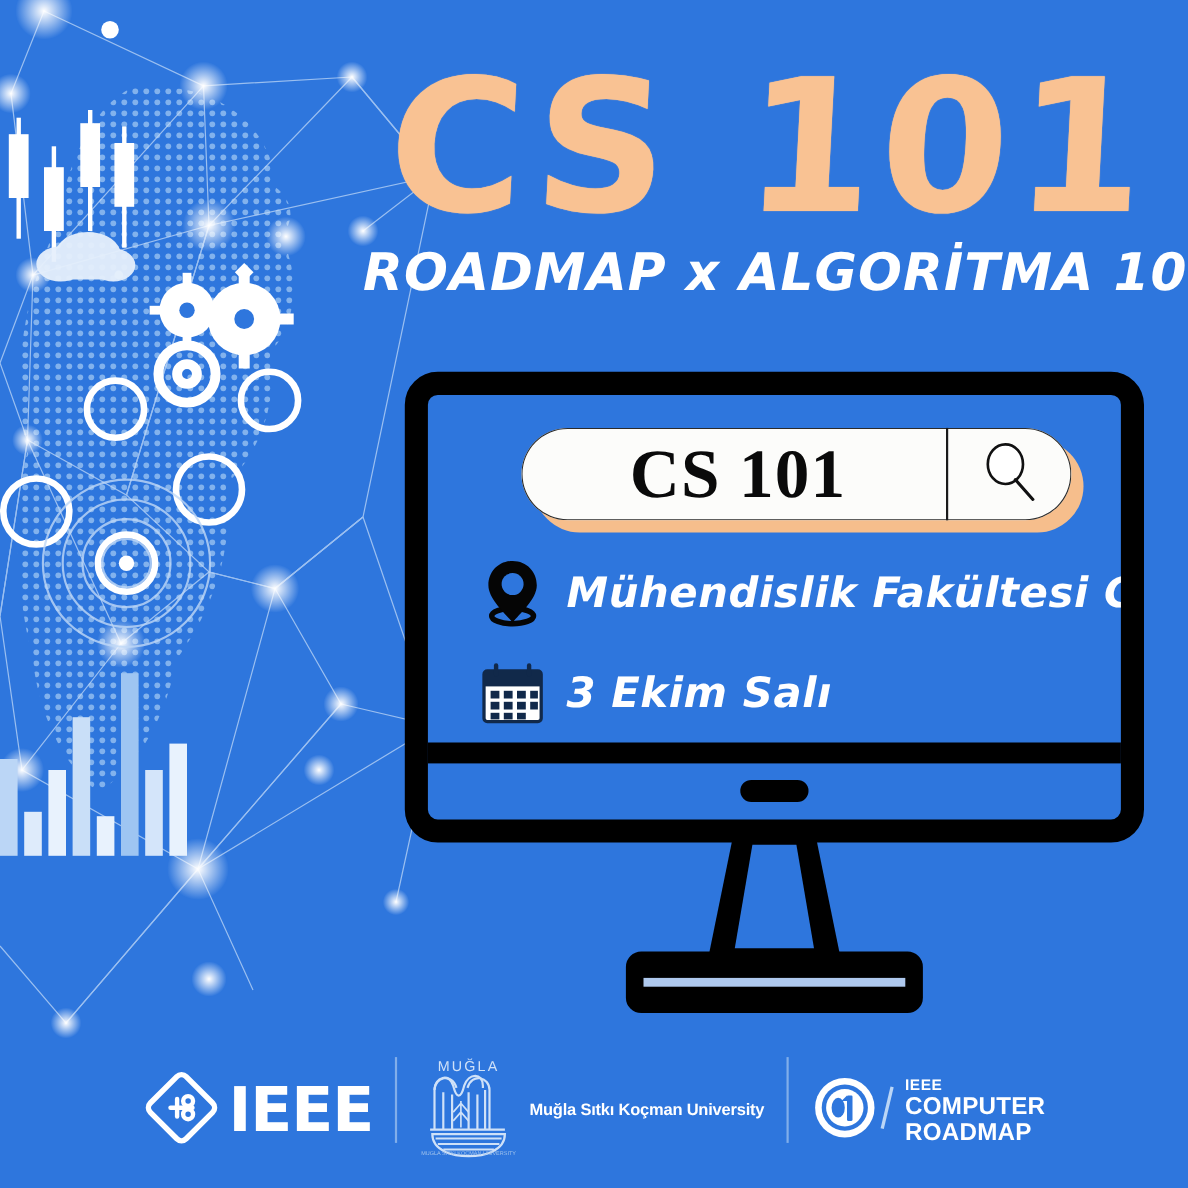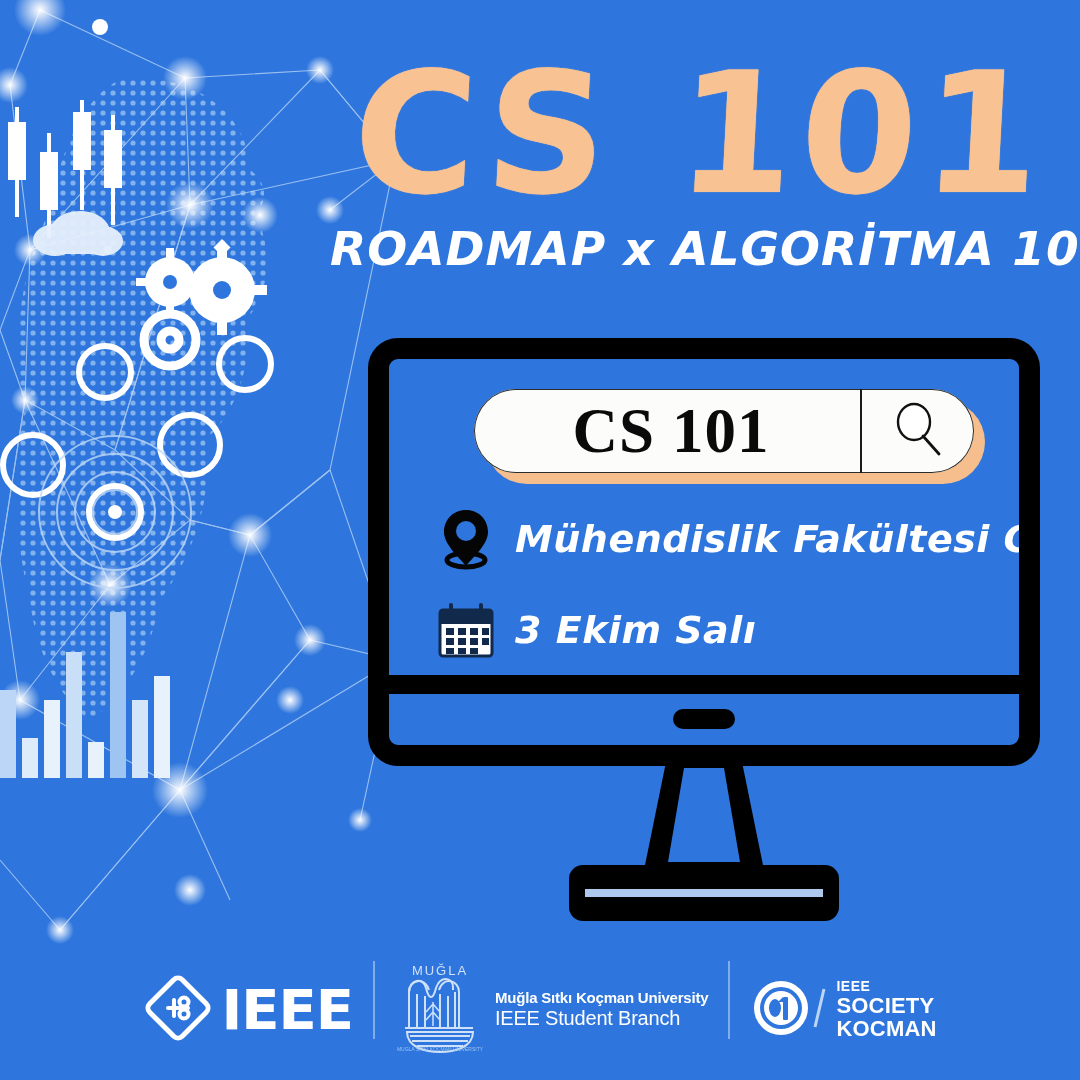--- a/index.html
+++ b/index.html
@@ -440,21 +440,20 @@
             <path d="M15 74 L75 74 M17 79 L73 79 M22 84 L68 84"></path>
           </g>
           <g stroke="#CFE1F8" stroke-width="1.5" fill="none">
             <path d="M38 40 L38 64 M38 42 L31 50 M38 42 L45 50 M38 50 L31 58 M38 50 L45 58"></path>
           </g>
           <text x="45" y="89" text-anchor="middle" font-family="Liberation Sans, sans-serif" font-size="5" fill="#9FC2EC">MUGLA SITKI KOCMAN UNIVERSITY</text>
         </svg>
       </span>
       <span class="msku-text">
         <div class="msku-line1">Muğla Sıtkı Koçman University</div>
-        <div class="msku-line2">IEEE Student Branch</div>
       </span>
     </div>
 
     <div class="footer-sep"></div>
 
     <div class="footer-block">
       <span>
         <svg width="62" height="62" viewBox="0 0 62 62">
           <circle cx="31" cy="31" r="27" fill="#fff"></circle>
           <circle cx="31" cy="31" r="21" fill="#2E76DD"></circle>
@@ -466,19 +465,19 @@
           </g>
         </svg>
       </span>
       <span>
         <svg width="16" height="46" viewBox="0 0 16 46">
             <line x1="12" y1="4" x2="3" y2="42" stroke="#BBD6F6" stroke-width="3"></line>
           </svg>
       </span>
       <span class="cs-text">
         <div class="cs-line1">IEEE</div>
-        <div class="cs-line2">SOCIETY</div>
-        <div class="cs-line3">KOCMAN</div>
+        <div class="cs-line2">COMPUTER</div>
+        <div class="cs-line3">ROADMAP</div>
       </span>
     </div>
 
   </div>
 </div>
 
 </body></html>

